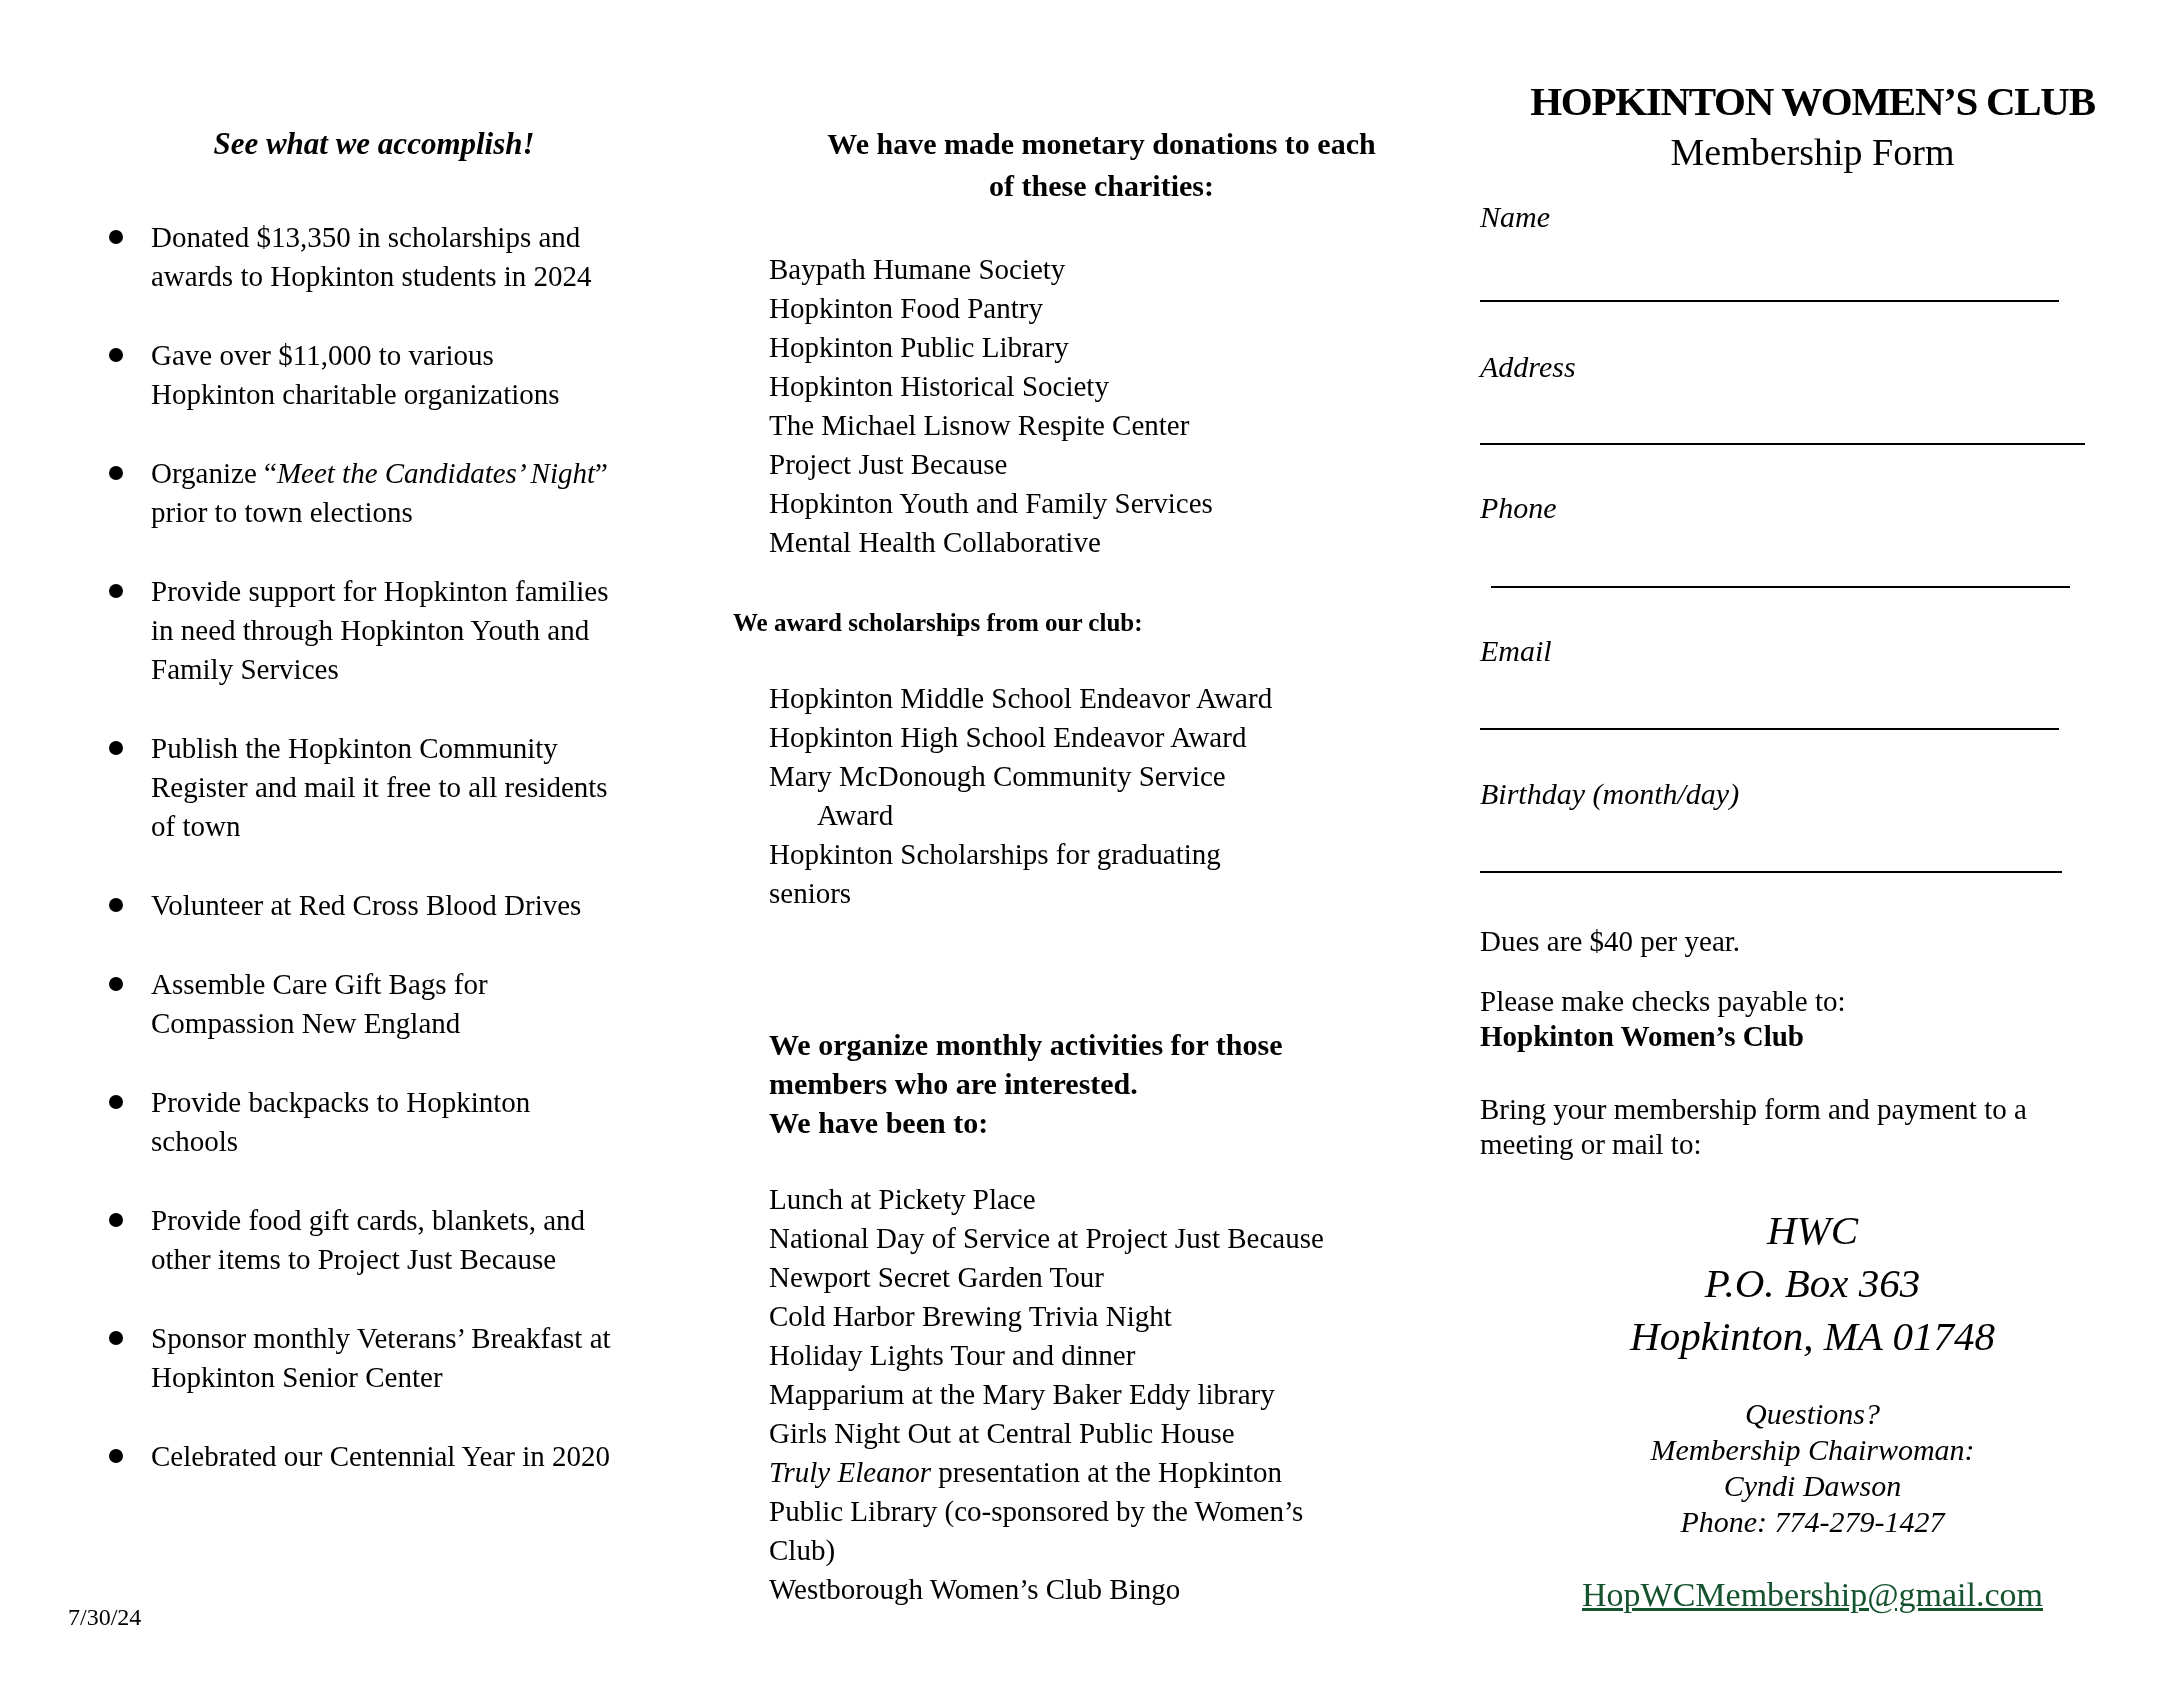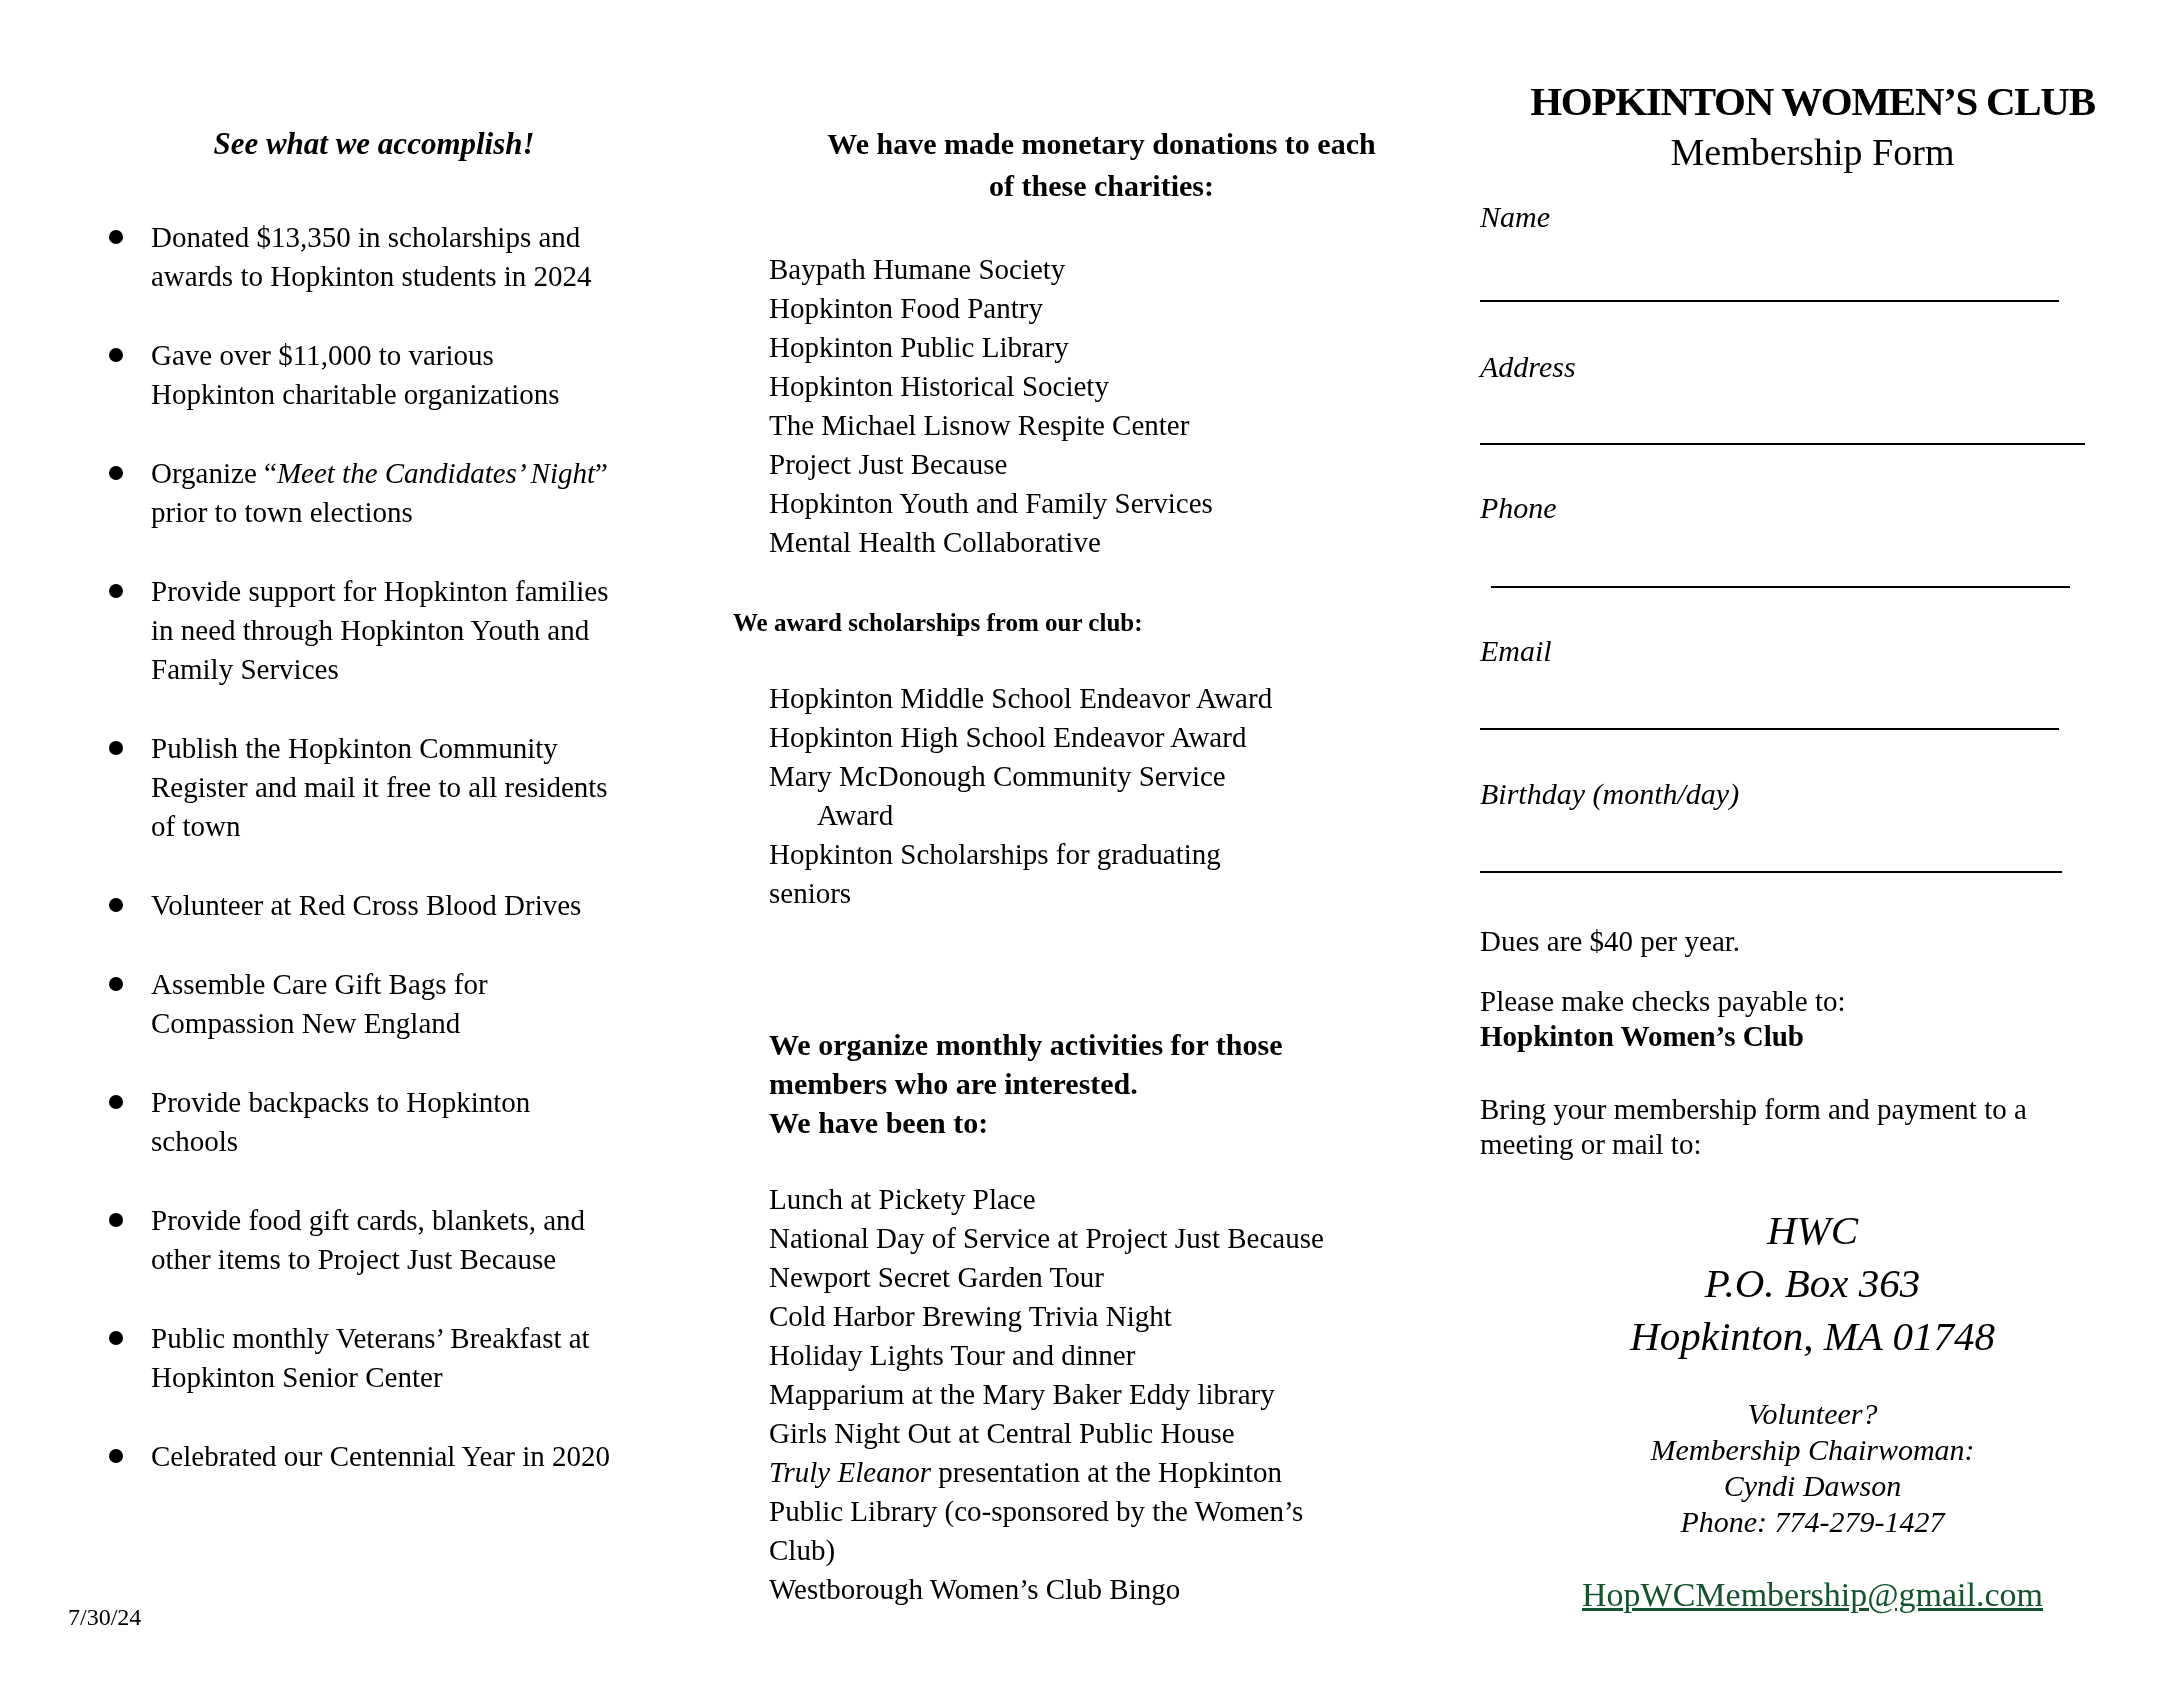--- a/index.html
+++ b/index.html
@@ -95,21 +95,21 @@
       <div class="ln">Provide backpacks to Hopkinton</div>
       <div class="ln">schools</div>
     </li>
     <li>
       <span class="bullet-dot"></span>
       <div class="ln">Provide food gift cards, blankets, and</div>
       <div class="ln">other items to Project Just Because</div>
     </li>
     <li>
       <span class="bullet-dot"></span>
-      <div class="ln">Public monthly Veterans’ Breakfast at</div>
+      <div class="ln">Sponsor monthly Veterans’ Breakfast at</div>
       <div class="ln">Hopkinton Senior Center</div>
     </li>
     <li>
       <span class="bullet-dot"></span>
       <div class="ln">Celebrated our Centennial Year in 2020</div>
     </li>
   </ul>
 
 <div id="left-date" class="abs">7/30/24</div>
 
@@ -193,21 +193,21 @@
       <div class="ln">meeting or mail to:</div>
     </div>
 
   <div id="mailing-block" class="abs">
       <div class="ln">HWC</div>
       <div class="ln">P.O. Box 363</div>
       <div class="ln">Hopkinton, MA 01748</div>
     </div>
 
   <div id="questions-block" class="abs">
-      <div class="ln">Volunteer?</div>
+      <div class="ln">Questions?</div>
       <div class="ln">Membership Chairwoman:</div>
       <div class="ln">Cyndi Dawson</div>
       <div class="ln">Phone: 774-279-1427</div>
     </div>
 
   <div id="email-link-wrap" class="abs">
     <a style="color: #14532d;">HopWCMembership@gmail.com</a>
   </div>
 
 </div>

